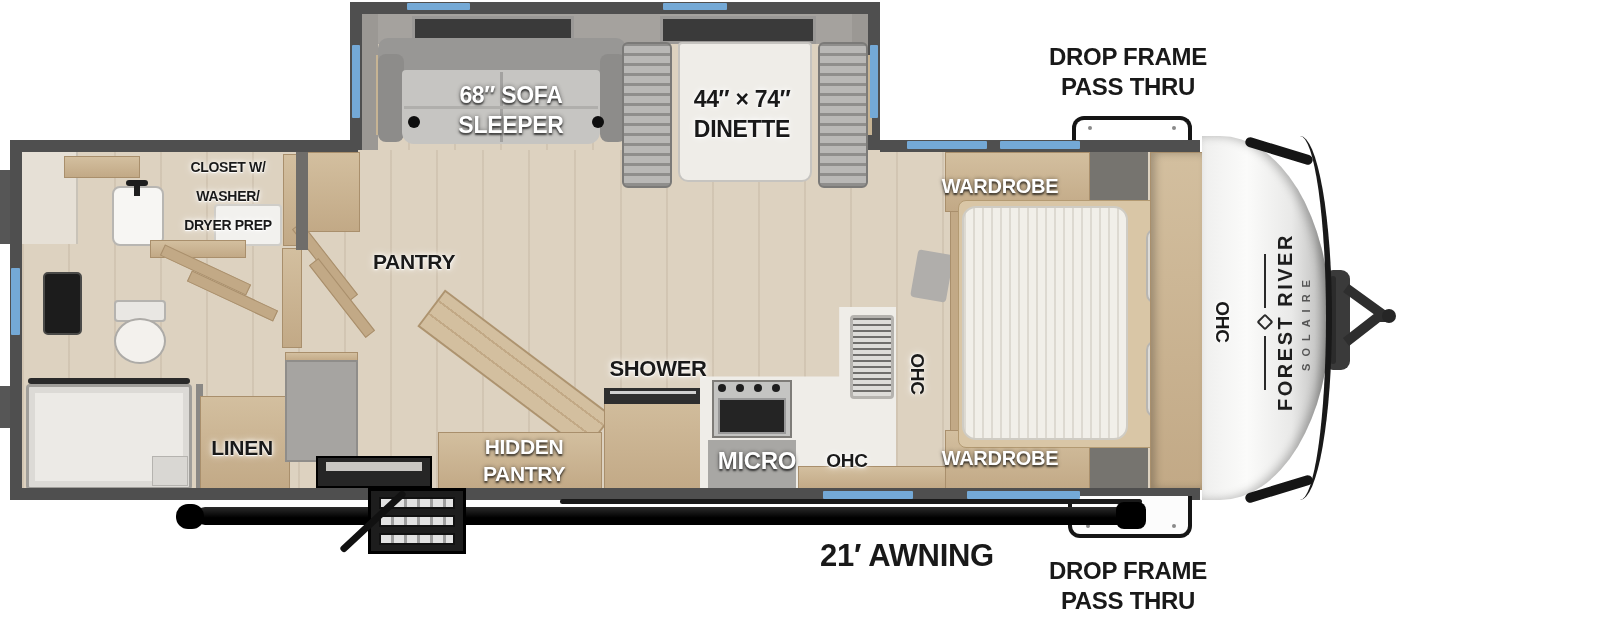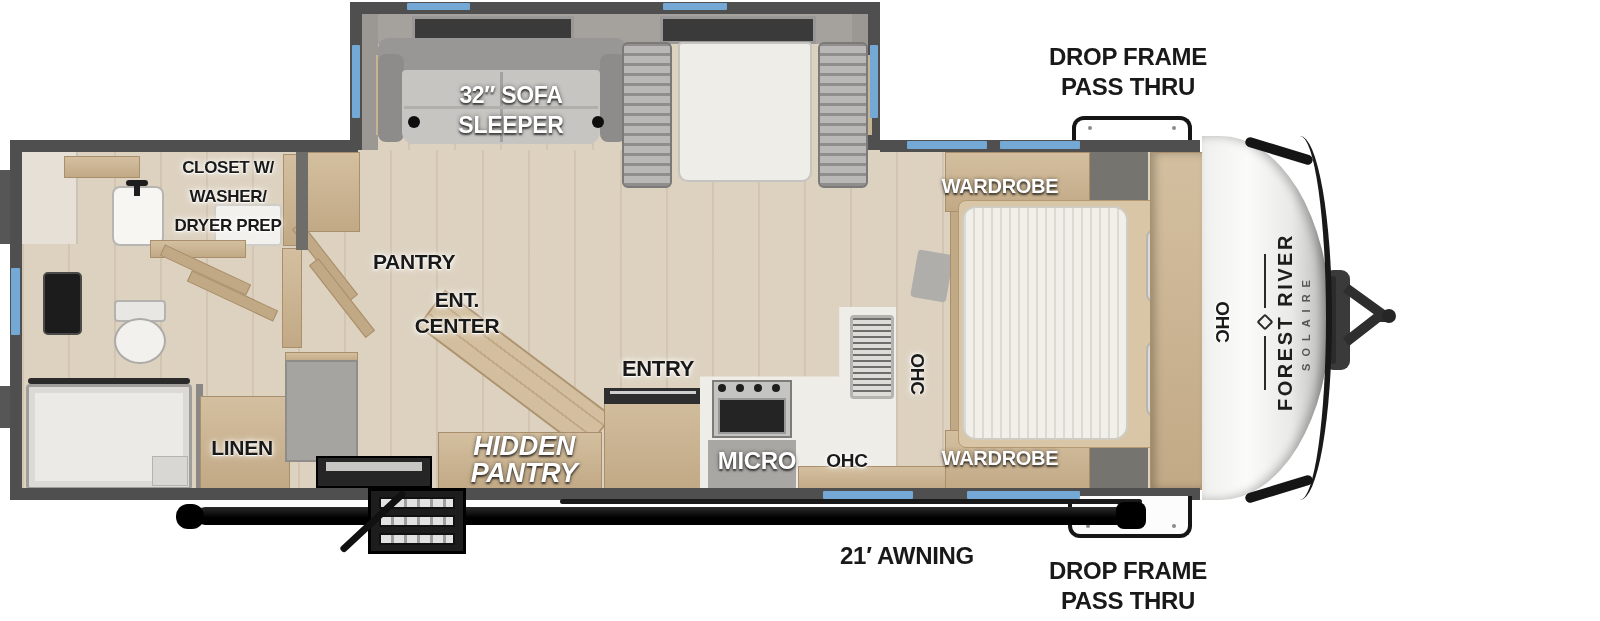--- a/index.html
+++ b/index.html
@@ -168,37 +168,37 @@
   <div class="gray" style="left:176px;top:504px;width:28px;height:25px;background:#000;border-radius:12px;z-index:5;"></div>
   <div class="gray" style="left:1116px;top:502px;width:30px;height:27px;background:#000;border-radius:8px;z-index:5;"></div>
 
   <div class="gray" style="left:368px;top:488px;width:98px;height:66px;background:#1d1d1d;border:3px solid #000;z-index:6;">
     <span style="left:8px;top:6px;width:76px;height:12px;background:repeating-linear-gradient(90deg,#e2e2e2 0 10px,#9e9e9e 10px 13px);border:2px solid #111;"></span>
     <span style="left:8px;top:24px;width:76px;height:12px;background:repeating-linear-gradient(90deg,#e2e2e2 0 10px,#9e9e9e 10px 13px);border:2px solid #111;"></span>
     <span style="left:8px;top:42px;width:76px;height:12px;background:repeating-linear-gradient(90deg,#e2e2e2 0 10px,#9e9e9e 10px 13px);border:2px solid #111;"></span>
   </div>
   <div class="gray" style="left:330px;top:518px;width:86px;height:7px;background:#111;border-radius:3px;transform:rotate(-43deg);z-index:6;"></div>
 
-  <div class="lbl dark" style="left:228px;top:196px;font-size:17px;line-height:29px;">CLOSET W/
+  <div class="lbl dark" style="left:228px;top:196px;font-size:14px;line-height:29px;">CLOSET W/
 WASHER/
 DRYER PREP</div>
-  <div class="lbl light" style="left:511px;top:110px;font-size:23px;line-height:30px;">32″ SOFA
+  <div class="lbl light" style="left:511px;top:110px;font-size:23px;line-height:30px;">68″ SOFA
 SLEEPER</div>
+  <div class="lbl dark" style="left:742px;top:114px;font-size:23px;line-height:30px;">44″ × 74″
+DINETTE</div>
   <div class="lbl dark" style="left:1128px;top:72px;font-size:24px;line-height:30px;">DROP FRAME
 PASS THRU</div>
   <div class="lbl dark" style="left:1128px;top:586px;font-size:24px;line-height:30px;">DROP FRAME
 PASS THRU</div>
   <div class="lbl light" style="left:1000px;top:186px;font-size:20px;">WARDROBE</div>
   <div class="lbl light" style="left:1000px;top:458px;font-size:20px;">WARDROBE</div>
   <div class="lbl dark vert" style="left:917px;top:374px;font-size:19px;">OHC</div>
   <div class="lbl dark vert" style="left:1222px;top:322px;font-size:19px;">OHC</div>
   <div class="lbl dark" style="left:847px;top:461px;font-size:19px;">OHC</div>
   <div class="lbl light" style="left:757px;top:461px;font-size:24px;">MICRO</div>
-  <div class="lbl dark" style="left:658px;top:369px;font-size:22px;">ENTRY</div>
-  <div class="lbl light" style="left:524px;top:460px;font-size:27px;line-height:27px;font-style:italic;">HIDDEN
+  <div class="lbl dark" style="left:658px;top:369px;font-size:22px;">SHOWER</div>
+  <div class="lbl light" style="left:524px;top:460px;font-size:21px;line-height:27px;">HIDDEN
 PANTRY</div>
   <div class="lbl dark" style="left:414px;top:262px;font-size:21px;">PANTRY</div>
-  <div class="lbl dark" style="left:457px;top:313px;font-size:21px;line-height:26px;">ENT.
-CENTER</div>
   <div class="lbl dark" style="left:242px;top:448px;font-size:21px;">LINEN</div>
-  <div class="lbl dark" style="left:907px;top:556px;font-size:24px;">21′ AWNING</div>
+  <div class="lbl dark" style="left:907px;top:556px;font-size:31px;">21′ AWNING</div>
 
 </div>
 
 </body></html>

